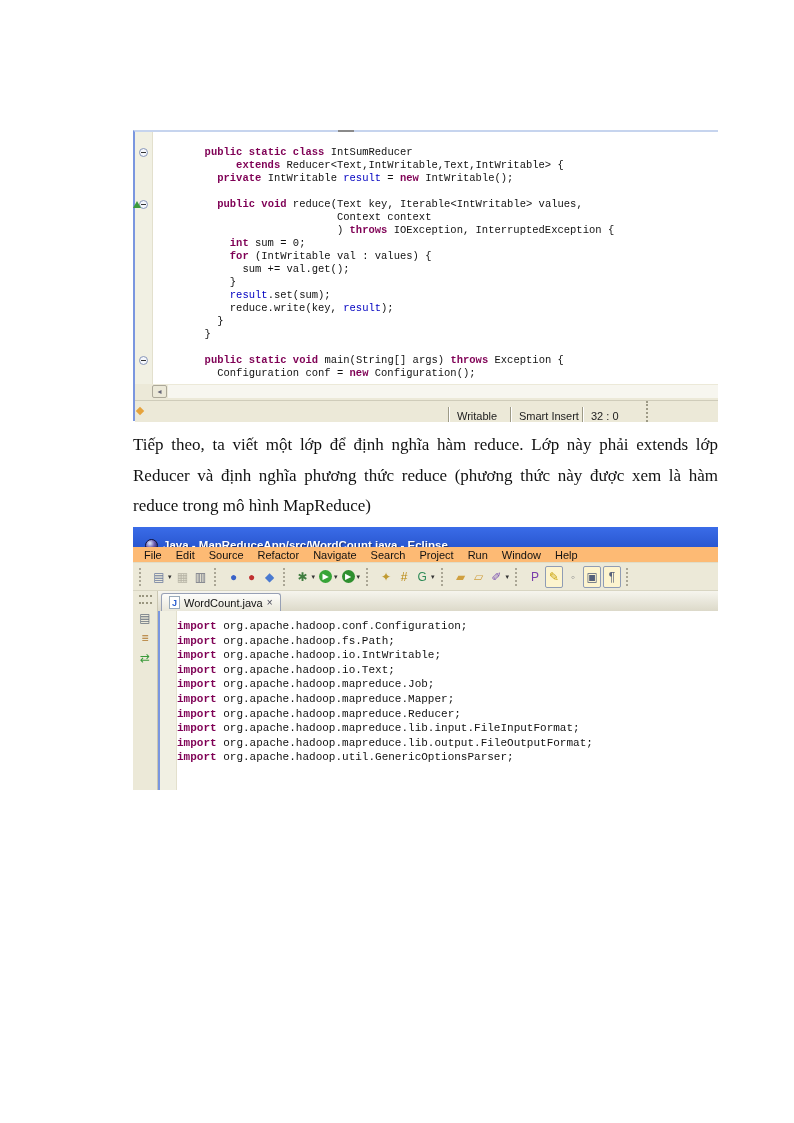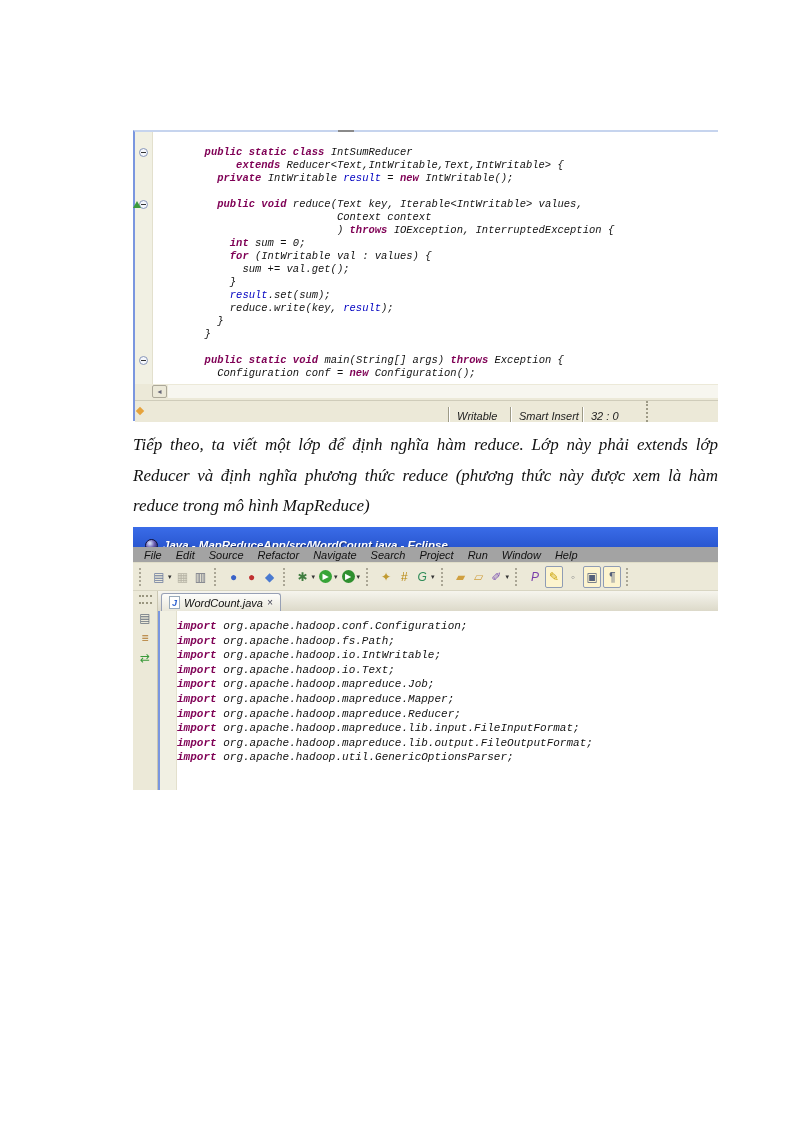--- a/index.html
+++ b/index.html
@@ -1,17 +1,17 @@
 <!DOCTYPE html>
 <html><head>
 <meta charset="utf-8">
 <style>
   html,body{margin:0;padding:0;background:#fff;}
   #page{position:relative;width:794px;height:1123px;background:#ffffff;overflow:hidden;
-        font-family:"Liberation Sans","DejaVu Sans",sans-serif;font-style:italic;}
+        font-family:"Liberation Sans","DejaVu Sans",sans-serif;}
   .abs{position:absolute;}
 
   
   #shot1{left:133px;top:130px;width:585px;height:291px;box-sizing:border-box;
          border-left:2px solid #7a96df;border-top:2px solid #c6d4ee;background:#fff;}
   #s1-dash{left:203px;top:-2px;width:16px;height:2px;background:#8a8a8a;}
   #s1-ruler{left:0;top:0;width:17px;height:252px;background:#f1f0e3;border-right:1px solid #e3e0cd;}
   .fold{position:absolute;left:4px;width:9px;height:9px;border:1px solid #8896b8;border-radius:50%;
         background:#f5f7fc;box-sizing:border-box;}
   .fold:after{content:"";position:absolute;left:1px;right:1px;top:3px;height:1px;background:#333;}
@@ -43,21 +43,21 @@
   #para .pline:last-child{text-align:left;text-align-last:auto;}
 
   
   #shot2{left:133px;top:527px;width:585px;height:263px;background:#ece9d8;}
   #titlebar{left:0;top:0;right:0;height:36px;background:linear-gradient(#3a6ce8,#1c46be);
             display:flex;align-items:center;padding-left:12px;box-sizing:border-box;}
   #eclipse-logo{width:13px;height:13px;border-radius:50%;
                 background:radial-gradient(circle at 35% 30%,#cdd6f5 8%,#6a5bb0 45%,#1c1c52 90%);
                 border:1px solid #10103a;box-sizing:border-box;margin-right:5px;}
   #title-text{color:#fff;font-size:11.5px;font-weight:bold;text-shadow:1px 1px 1px rgba(0,0,20,.5);}
-  #menubar{left:0;top:20px;right:0;height:16px;background:#a3a3a3;border-bottom:1px solid #e0ddc8;
+  #menubar{left:0;top:20px;right:0;height:16px;background:#fdba74;border-bottom:1px solid #e0ddc8;
            display:flex;align-items:center;padding-left:4px;box-sizing:border-box;}
   .menu-item{font-size:11px;color:#111;padding:0 7px;}
   #toolbar{left:0;top:36px;right:0;height:28px;background:#ece9d8;border-bottom:1px solid #d8d5c2;
            display:flex;align-items:center;padding-left:2px;box-sizing:border-box;}
   .tbsep{display:inline-block;width:4px;height:18px;border-left:2px dotted #aaa695;margin:0 5px 0 4px;}
   .tbicon{display:inline-flex;align-items:center;height:20px;padding:0 1px;margin:0 1px;}
   .tbicon .glyph{display:inline-block;min-width:14px;text-align:center;font-size:12px;line-height:16px;}
   .tbicon .glyph.circle{width:13px;min-width:13px;height:13px;border-radius:50%;color:#fff;
                         font-size:8px;line-height:13px;}
   .tbicon.boxed{border:1px solid #8f9cb5;background:#fdf4cf;border-radius:2px;}

